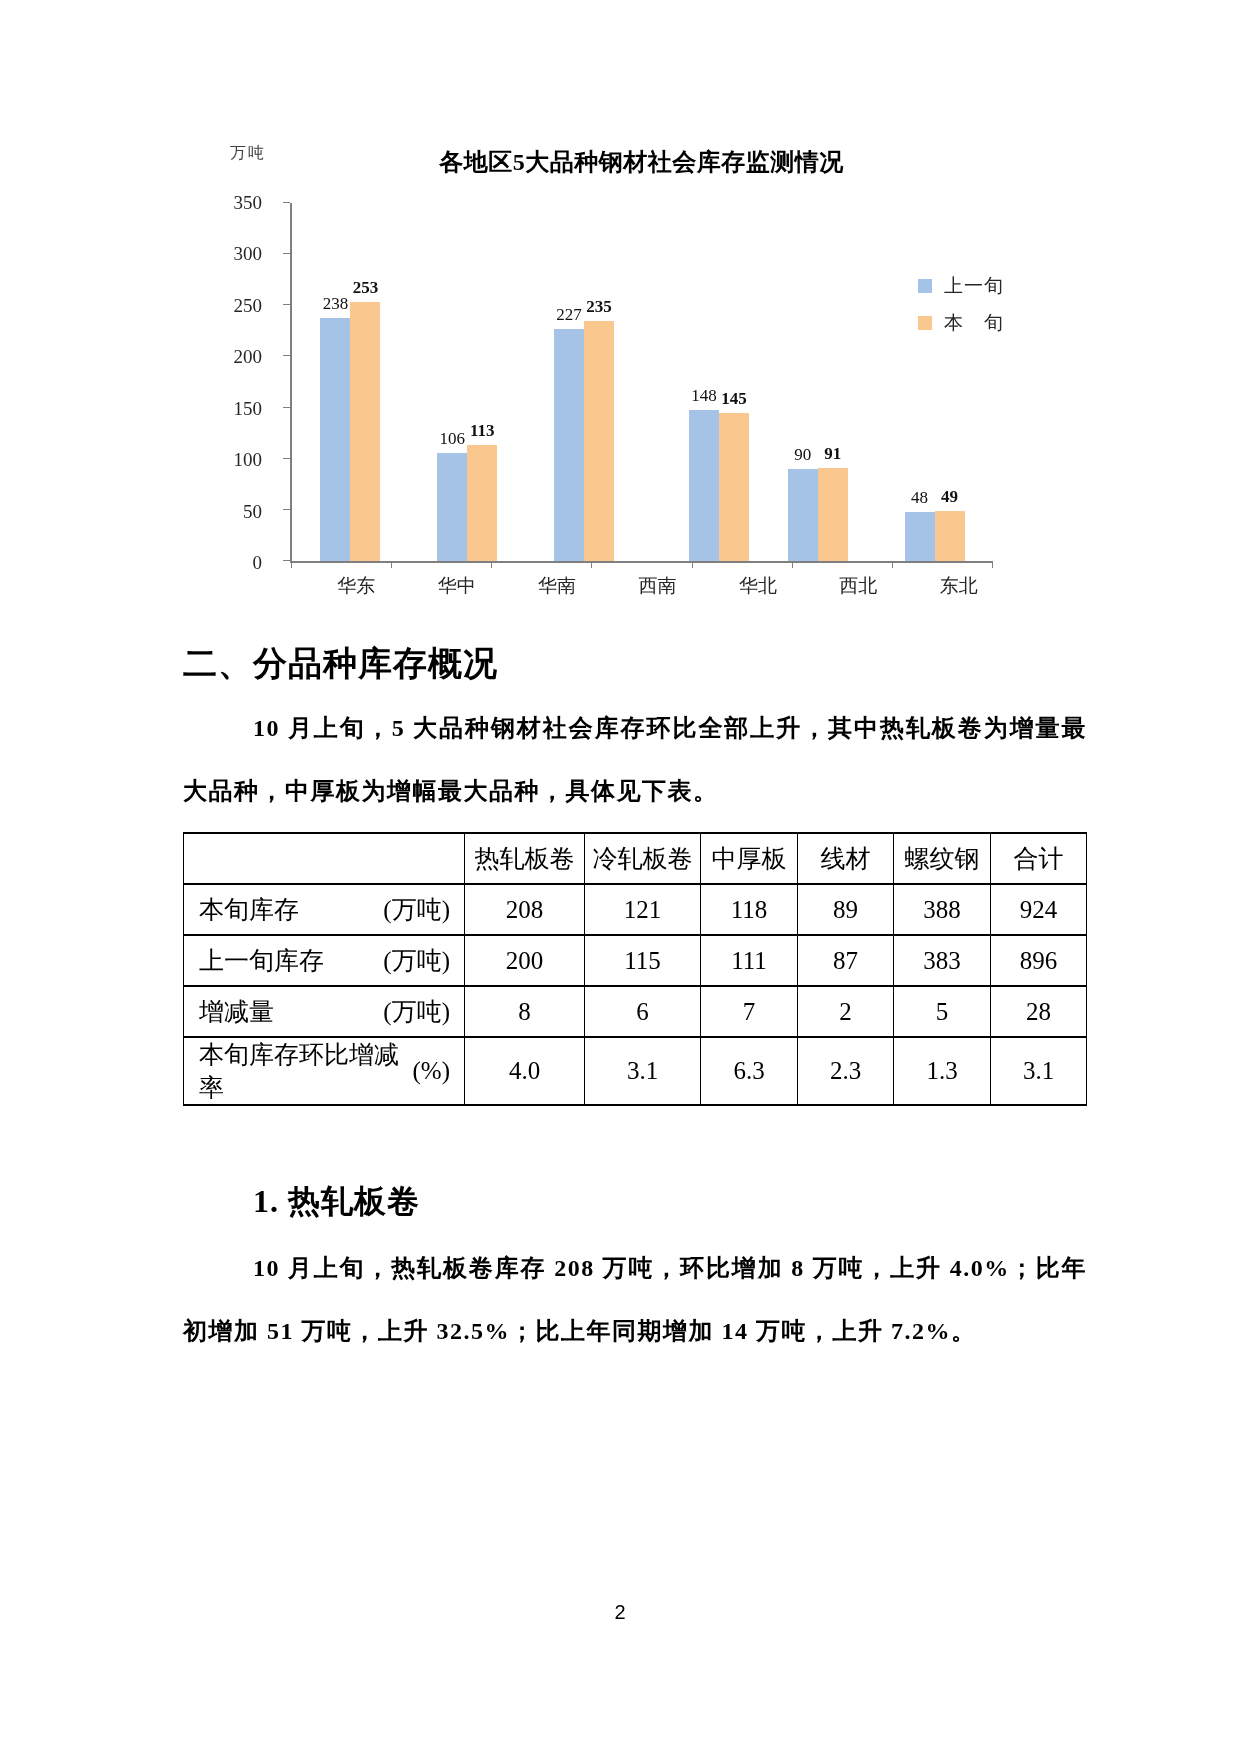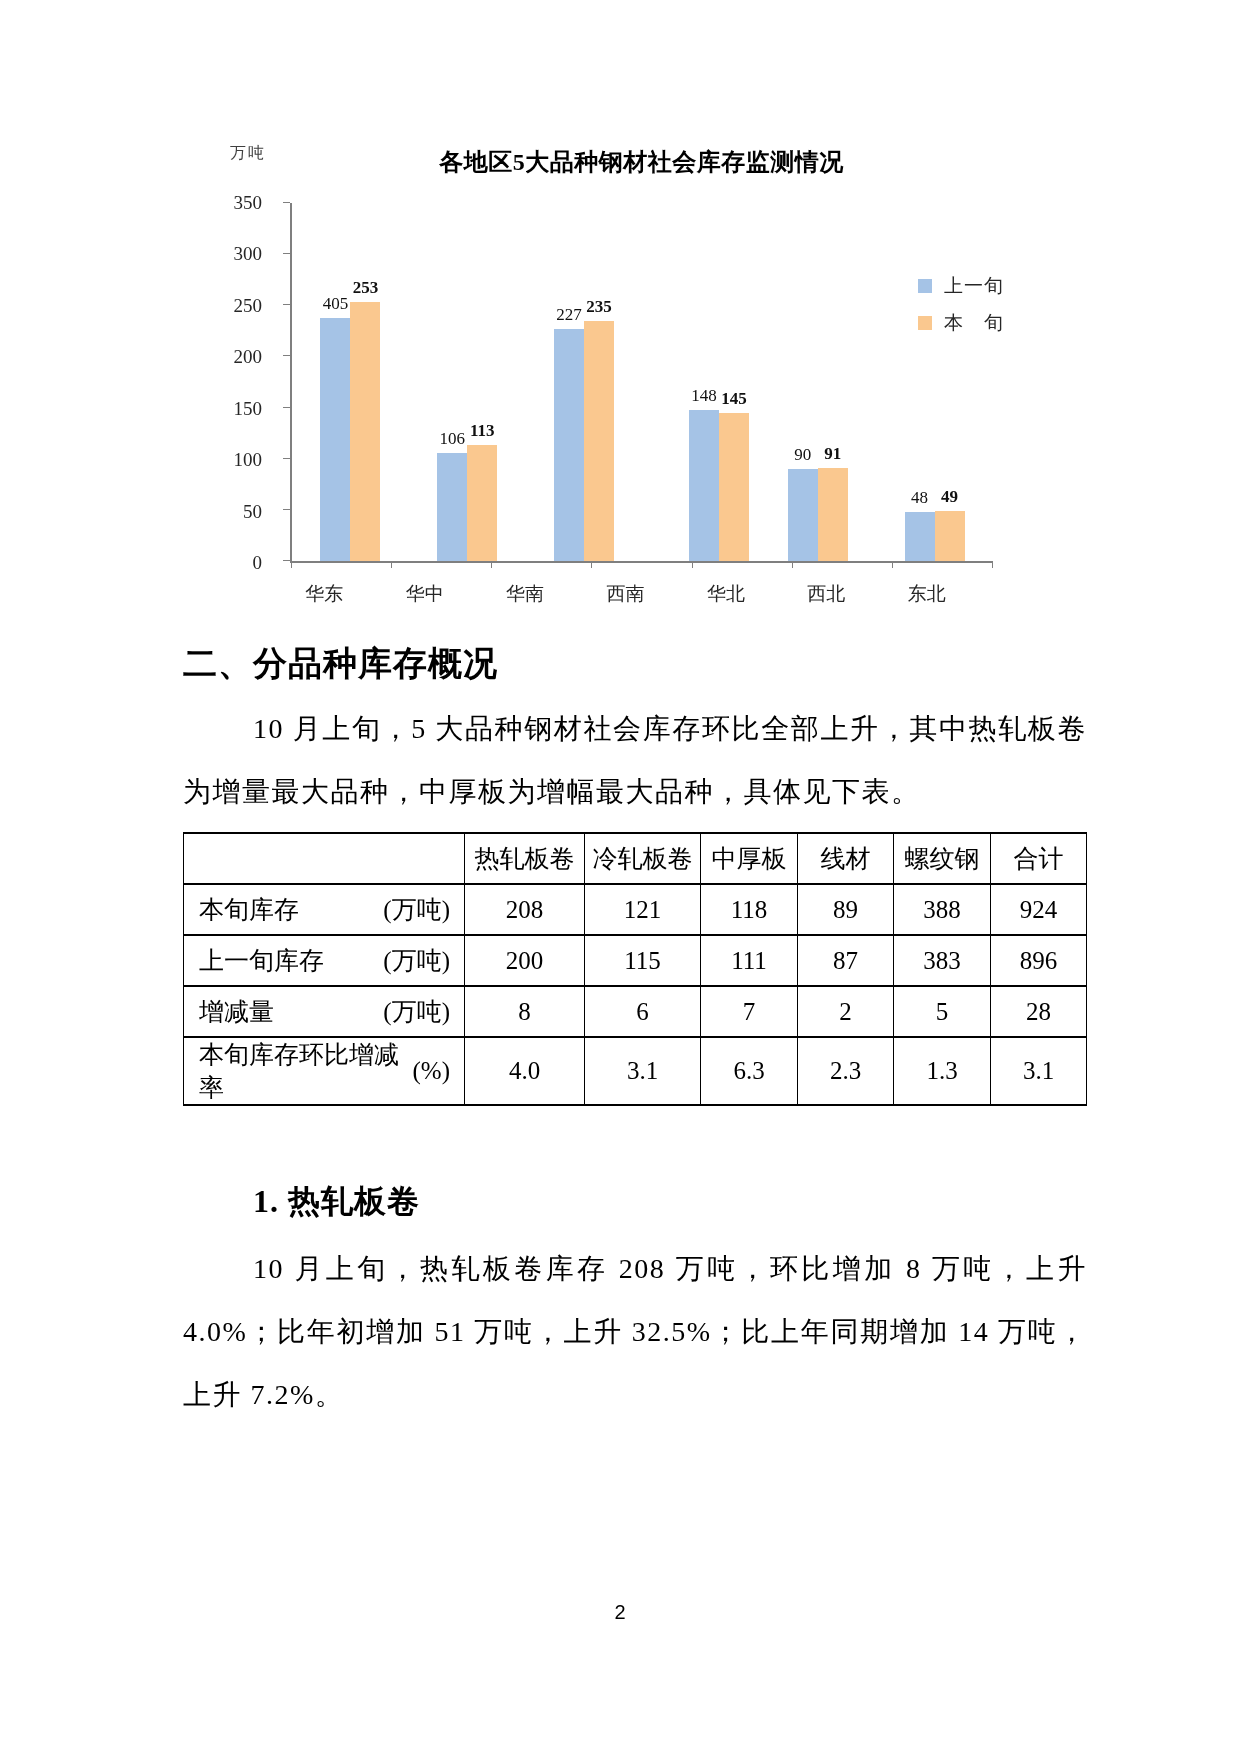--- a/index.html
+++ b/index.html
@@ -17,32 +17,32 @@
           display:flex; }
   .bar-group { position:relative; flex:1 1 0; display:flex; align-items:flex-end; justify-content:center; height:100%; }
   .bar { position:relative; width:30px; }
   .bar-label { position:absolute; bottom:100%; margin-bottom:4px; left:50%; transform:translateX(-50%);
                font-size:17px; white-space:nowrap; color:#111; }
   .bar-label.bold { font-weight:bold; }
   .yticklabels { position:absolute; left:0; top:63px; width:48px; height:360px; }
   .yticklabel { position:absolute; right:16px; width:48px; text-align:right; font-size:19px; color:#262626; }
   .ytickmark { position:absolute; width:7px; height:1px; background:#7f7f7f; left:-9px; }
   .xtickmark { position:absolute; top:100%; width:1px; height:7px; background:#7f7f7f; }
-  .xlabels { position:absolute; left:44px; top:433px; width:703px; display:flex;margin-top:8px; }
+  .xlabels { position:absolute; left:76px; top:433px; width:703px; display:flex; }
   .xlabel { flex:1 1 0; text-align:center; font-size:19px; color:#262626; }
   .legend { position:absolute; left:688px; top:133px; }
   .legend-item { display:flex; align-items:center; margin-bottom:11px; }
   .legend-swatch { width:14px; height:14px; margin-right:12px; }
   .legend-label { font-size:19px; color:#262626; letter-spacing:1px; }
 
   
   .h-section { position:absolute; left:183px; top:641px; width:903px;
                font-size:34px; font-weight:bold; letter-spacing:1px; }
-  .para { position:absolute; left:183px; width:904px; font-size:28px; line-height:63px;
-          text-align:justify; text-indent:70px; letter-spacing:1.5px; }
+  .para { position:absolute; left:183px; width:904px; font-size:24px; line-height:63px;
+          text-align:justify; text-indent:70px; letter-spacing:1.5px;font-weight:bold; }
   .para-1 { top:697px; }
   .h-sub { position:absolute; left:253px; top:1180px; font-size:32px; font-weight:bold; letter-spacing:1px; }
   .para-2 { top:1237px; }
   .page-number { position:absolute; left:0; top:1601px; width:1240px; text-align:center;
                  font-size:20px; font-family:"Liberation Sans","DejaVu Sans",sans-serif; }
 
   
   .inv-table { position:absolute; left:183px; top:832px; width:903px;
                border-collapse:collapse; table-layout:fixed; }
   .inv-table td, .inv-table th { border:solid #000; border-width:2px 1.5px; height:51px;
@@ -67,21 +67,21 @@
         <div class="yticklabel" style="top: 246.143px;">100</div>
         <div class="yticklabel" style="top: 194.714px;">150</div>
         <div class="yticklabel" style="top: 143.286px;">200</div>
         <div class="yticklabel" style="top: 91.8571px;">250</div>
         <div class="yticklabel" style="top: 40.4286px;">300</div>
         <div class="yticklabel" style="top: -11px;">350</div>
       </div>
     <div class="plot" id="plot">
         <div class="bar-group">
           <div class="bar" style="background: rgb(165, 195, 230); height: 68%;">
-            <span class="bar-label">405</span>
+            <span class="bar-label">238</span>
           </div>
           <div class="bar" style="background: rgb(250, 200, 143); height: 72.2857%;">
             <span class="bar-label bold">253</span>
           </div>
         </div>
         <div class="bar-group">
           <div class="bar" style="background: rgb(165, 195, 230); height: 30.2857%;">
             <span class="bar-label">106</span>
           </div>
           <div class="bar" style="background: rgb(250, 200, 143); height: 32.2857%;">

